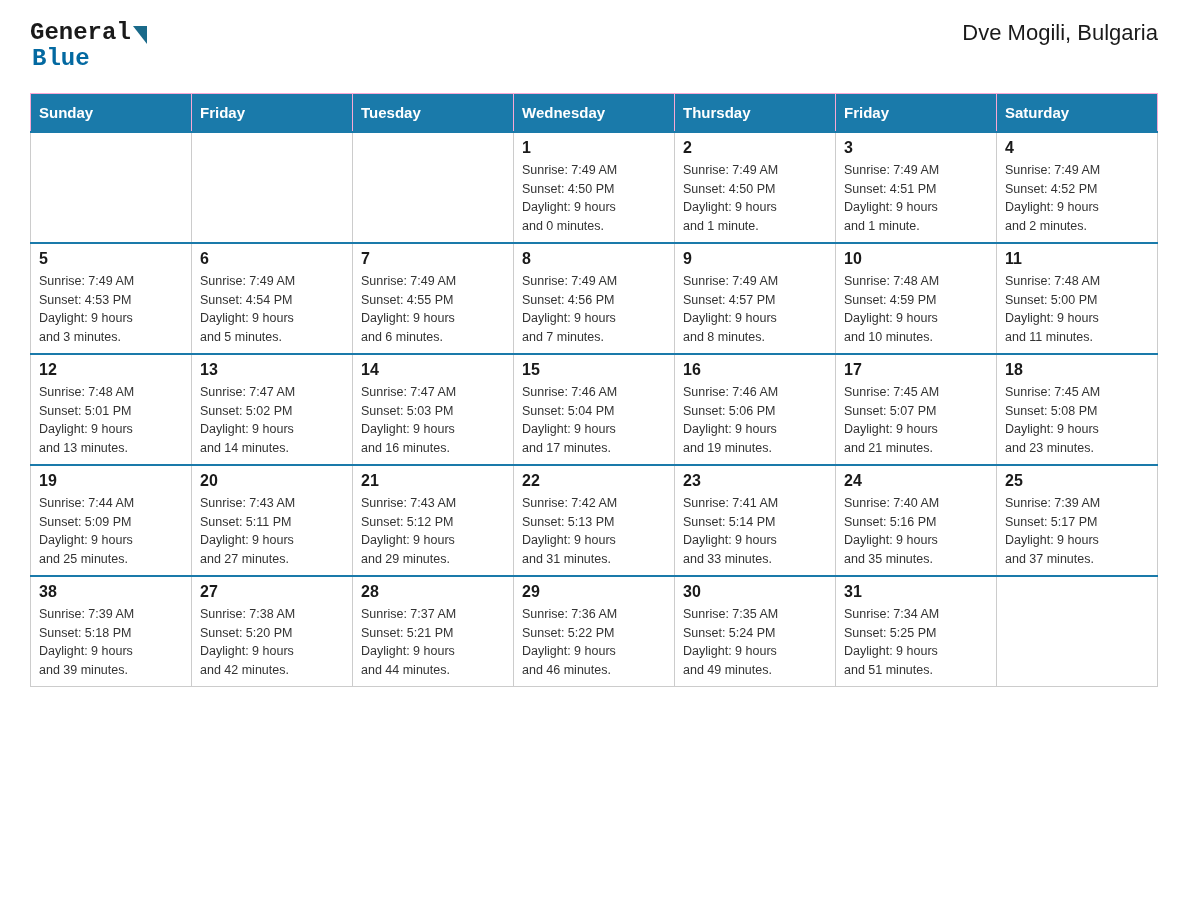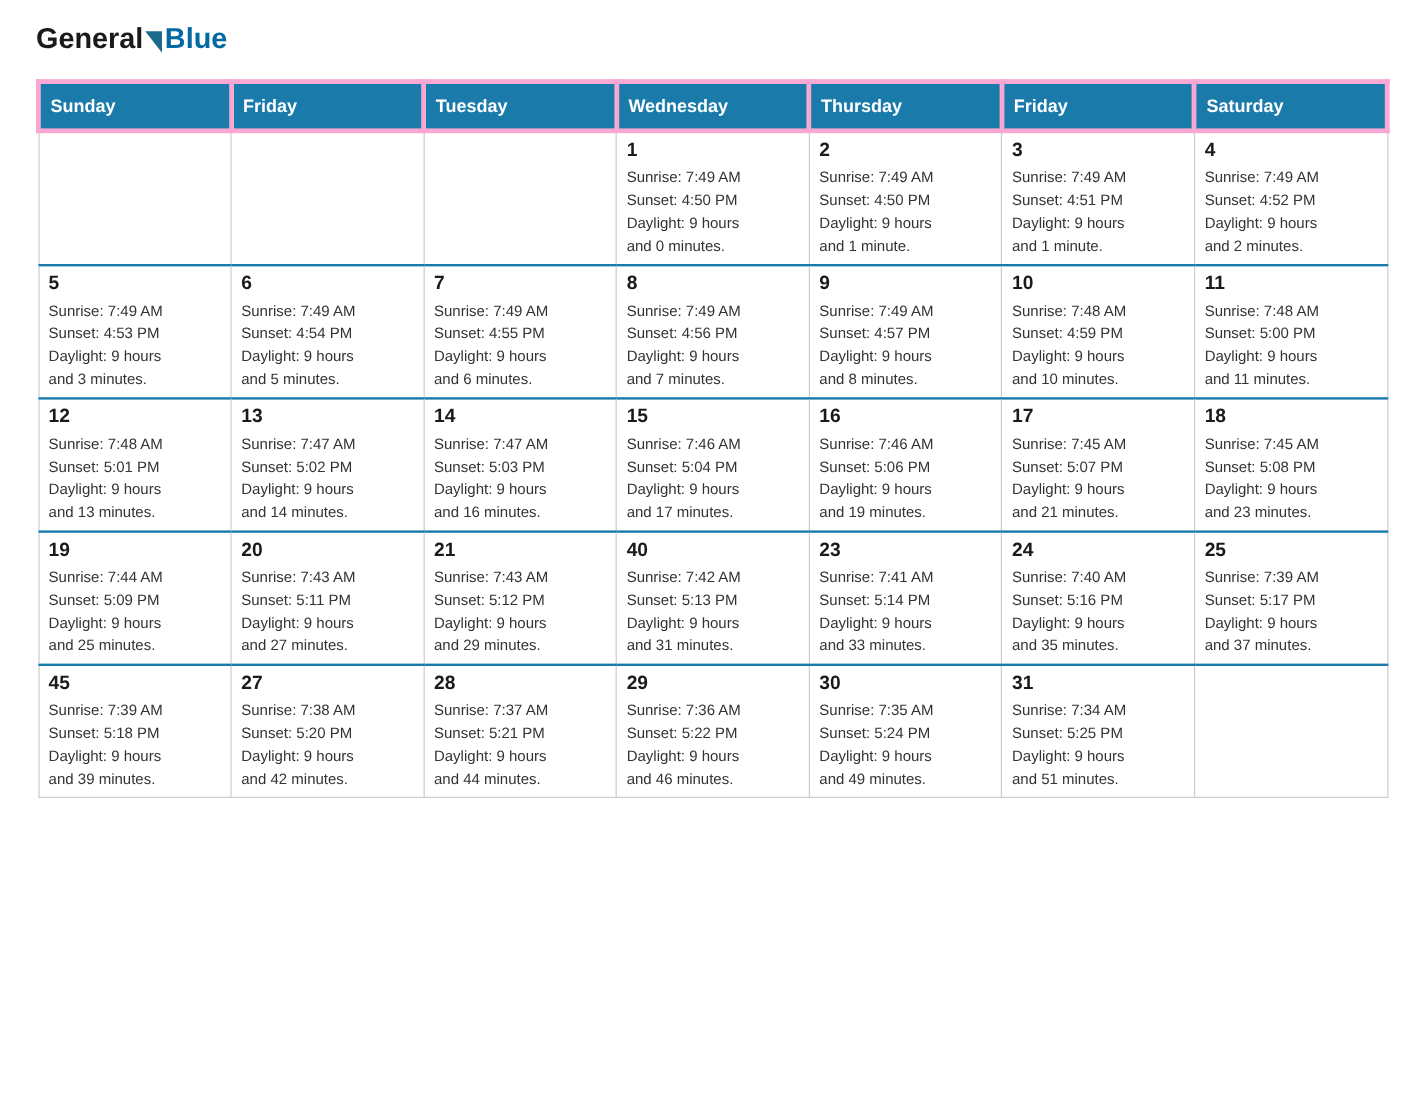--- a/index.html
+++ b/index.html
@@ -11,22 +11,23 @@
       min-height: 918px;
     }
     .header {
       display: flex;
       justify-content: space-between;
       align-items: flex-start;
       margin-bottom: 20px;
     }
     .logo {
       display: flex;
-      flex-direction: row;
+      flex-direction: column;
       line-height: 1.1;
+      font-family: Liberation Mono, monospace;
     }
     .logo-top {
       display: flex;
       align-items: center;
       font-size: 22px;
       font-weight: bold;
       color: #1a1a1a;
     }
     .logo-general {
       color: #1a1a1a;
@@ -67,21 +68,21 @@
       border-collapse: collapse;
       border: 1px solid #ccc;
     }
     .calendar th {
       background-color: #1a7aaa;
       color: #fff;
       font-size: 15px;
       font-weight: bold;
       padding: 10px 8px;
       text-align: left;
-      border: 4px solid #f9a8d4;
+      border: 1px solid #f9a8d4;
     }
     .calendar td {
       width: 14.28%;
       vertical-align: top;
       padding: 6px 8px;
       border: 1px solid #ccc;
       min-height: 100px;
       font-size: 13px;
       color: #222;
     }
@@ -110,20 +111,21 @@
   <div class="logo">
     <div class="logo-top">
       <span class="logo-general">General</span>
       <span class="logo-arrow"></span>
     </div>
     <div>
       <span class="logo-blue">Blue</span>
     </div>
   </div>
   <div class="title-block">
+    <div class="subtitle">Dve Mogili, Bulgaria</div>
   </div>
 </div>
 
 <table class="calendar">
   <thead>
     <tr>
     <th>Sunday</th>
         <th>Friday</th>
         <th>Tuesday</th>
         <th>Wednesday</th>
@@ -284,21 +286,21 @@
 and 27 minutes.</div>
         </td>
         <td>
           <div class="day-number">21</div>
           <div class="day-info" style="white-space: pre-line;">Sunrise: 7:43 AM
 Sunset: 5:12 PM
 Daylight: 9 hours
 and 29 minutes.</div>
         </td>
         <td>
-          <div class="day-number">40</div>
+          <div class="day-number">22</div>
           <div class="day-info" style="white-space: pre-line;">Sunrise: 7:42 AM
 Sunset: 5:13 PM
 Daylight: 9 hours
 and 31 minutes.</div>
         </td>
         <td>
           <div class="day-number">23</div>
           <div class="day-info" style="white-space: pre-line;">Sunrise: 7:41 AM
 Sunset: 5:14 PM
 Daylight: 9 hours
@@ -314,21 +316,21 @@
         <td>
           <div class="day-number">25</div>
           <div class="day-info" style="white-space: pre-line;">Sunrise: 7:39 AM
 Sunset: 5:17 PM
 Daylight: 9 hours
 and 37 minutes.</div>
         </td>
       </tr>
       <tr class="week-row">
         <td>
-          <div class="day-number">45</div>
+          <div class="day-number">38</div>
           <div class="day-info" style="white-space: pre-line;">Sunrise: 7:39 AM
 Sunset: 5:18 PM
 Daylight: 9 hours
 and 39 minutes.</div>
         </td>
         <td>
           <div class="day-number">27</div>
           <div class="day-info" style="white-space: pre-line;">Sunrise: 7:38 AM
 Sunset: 5:20 PM
 Daylight: 9 hours

